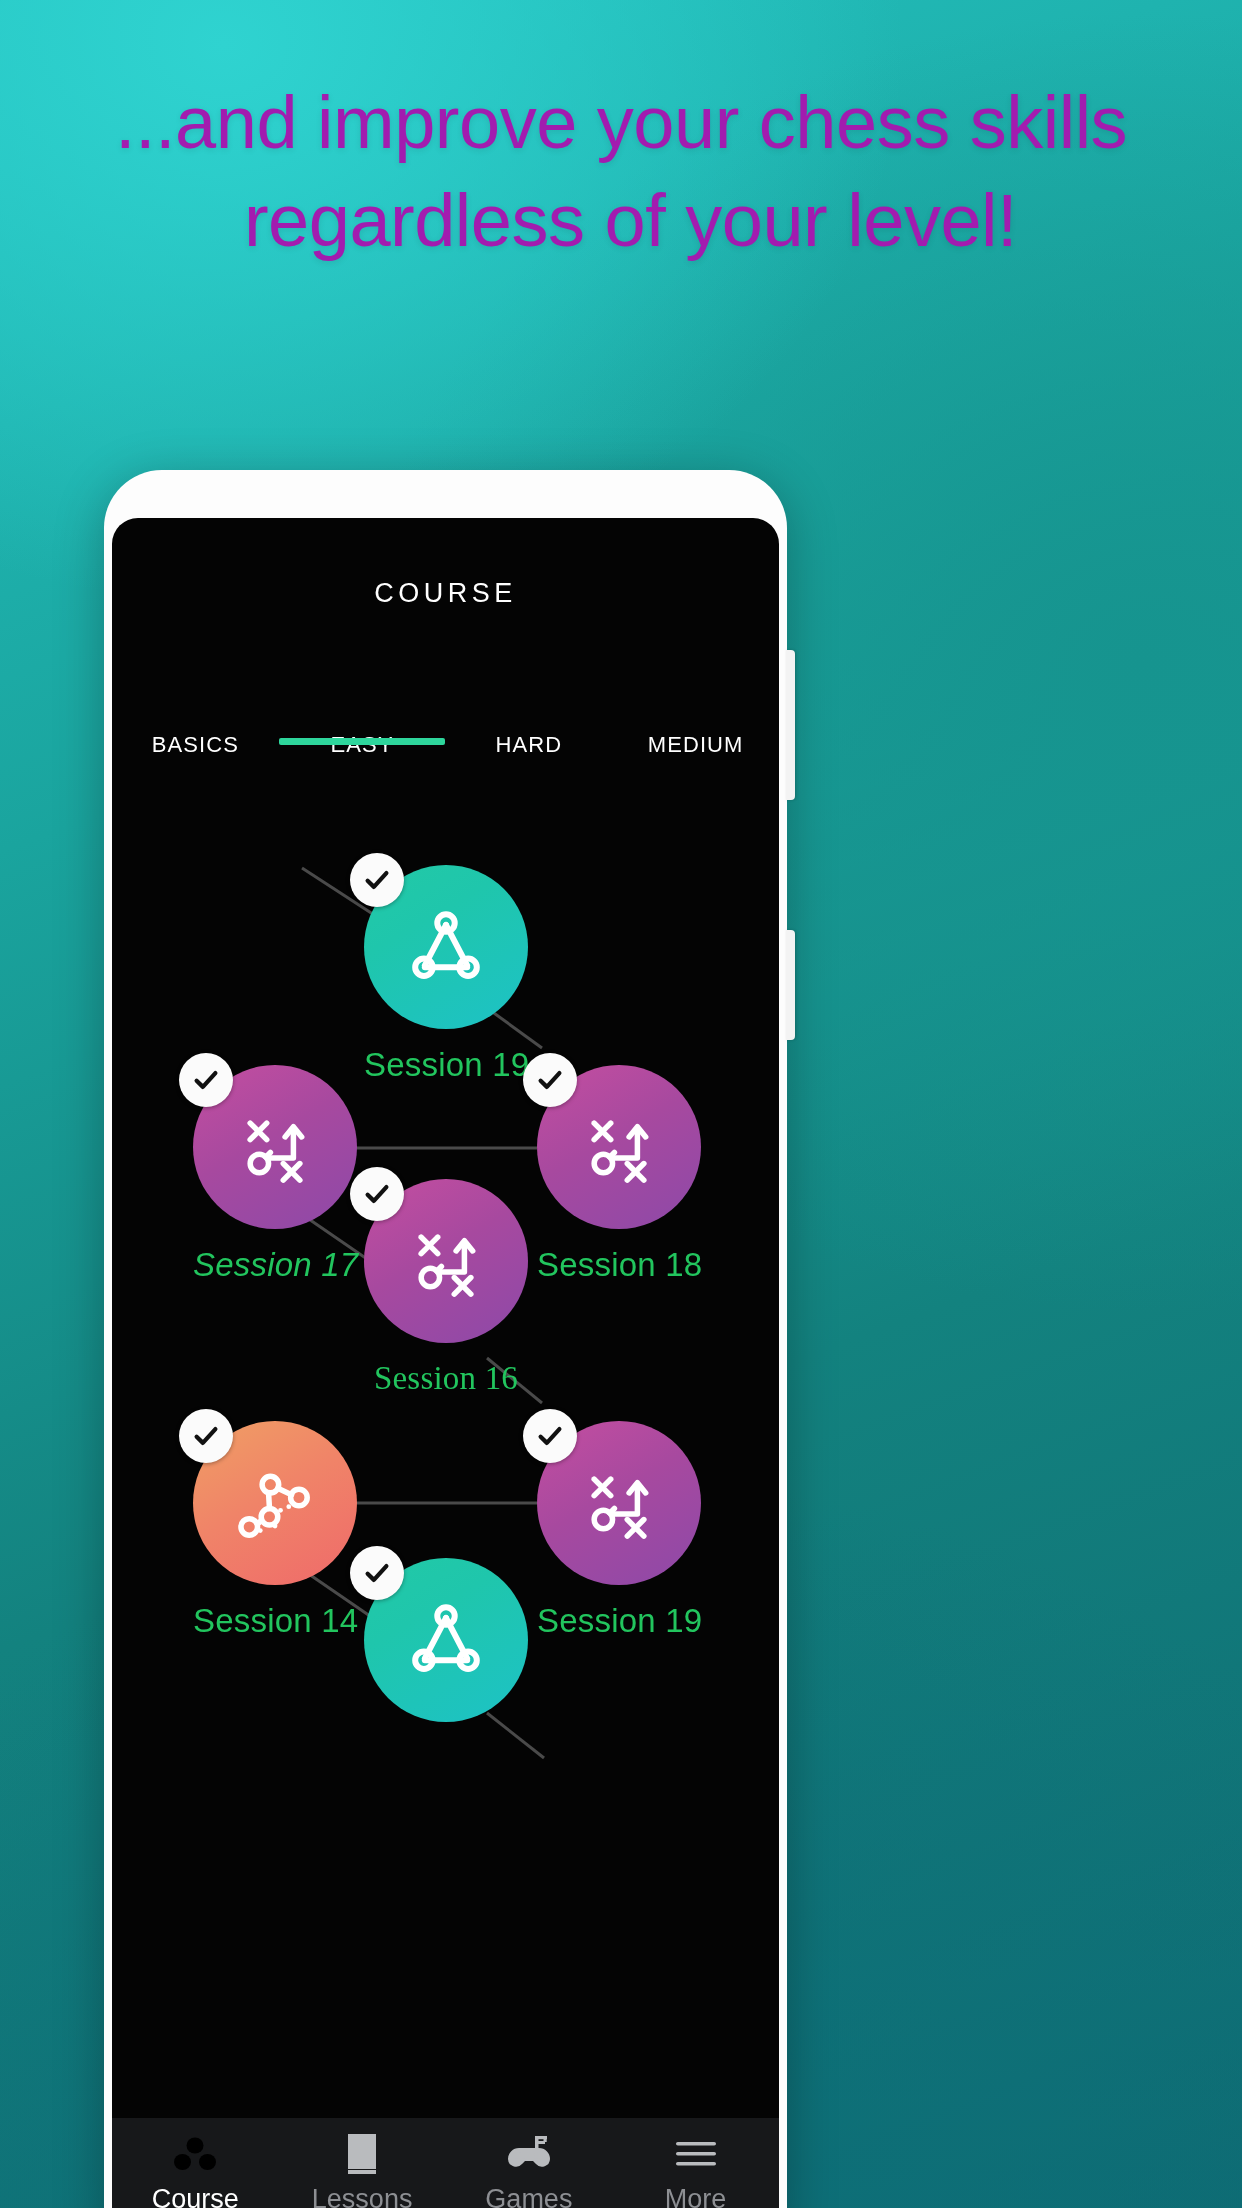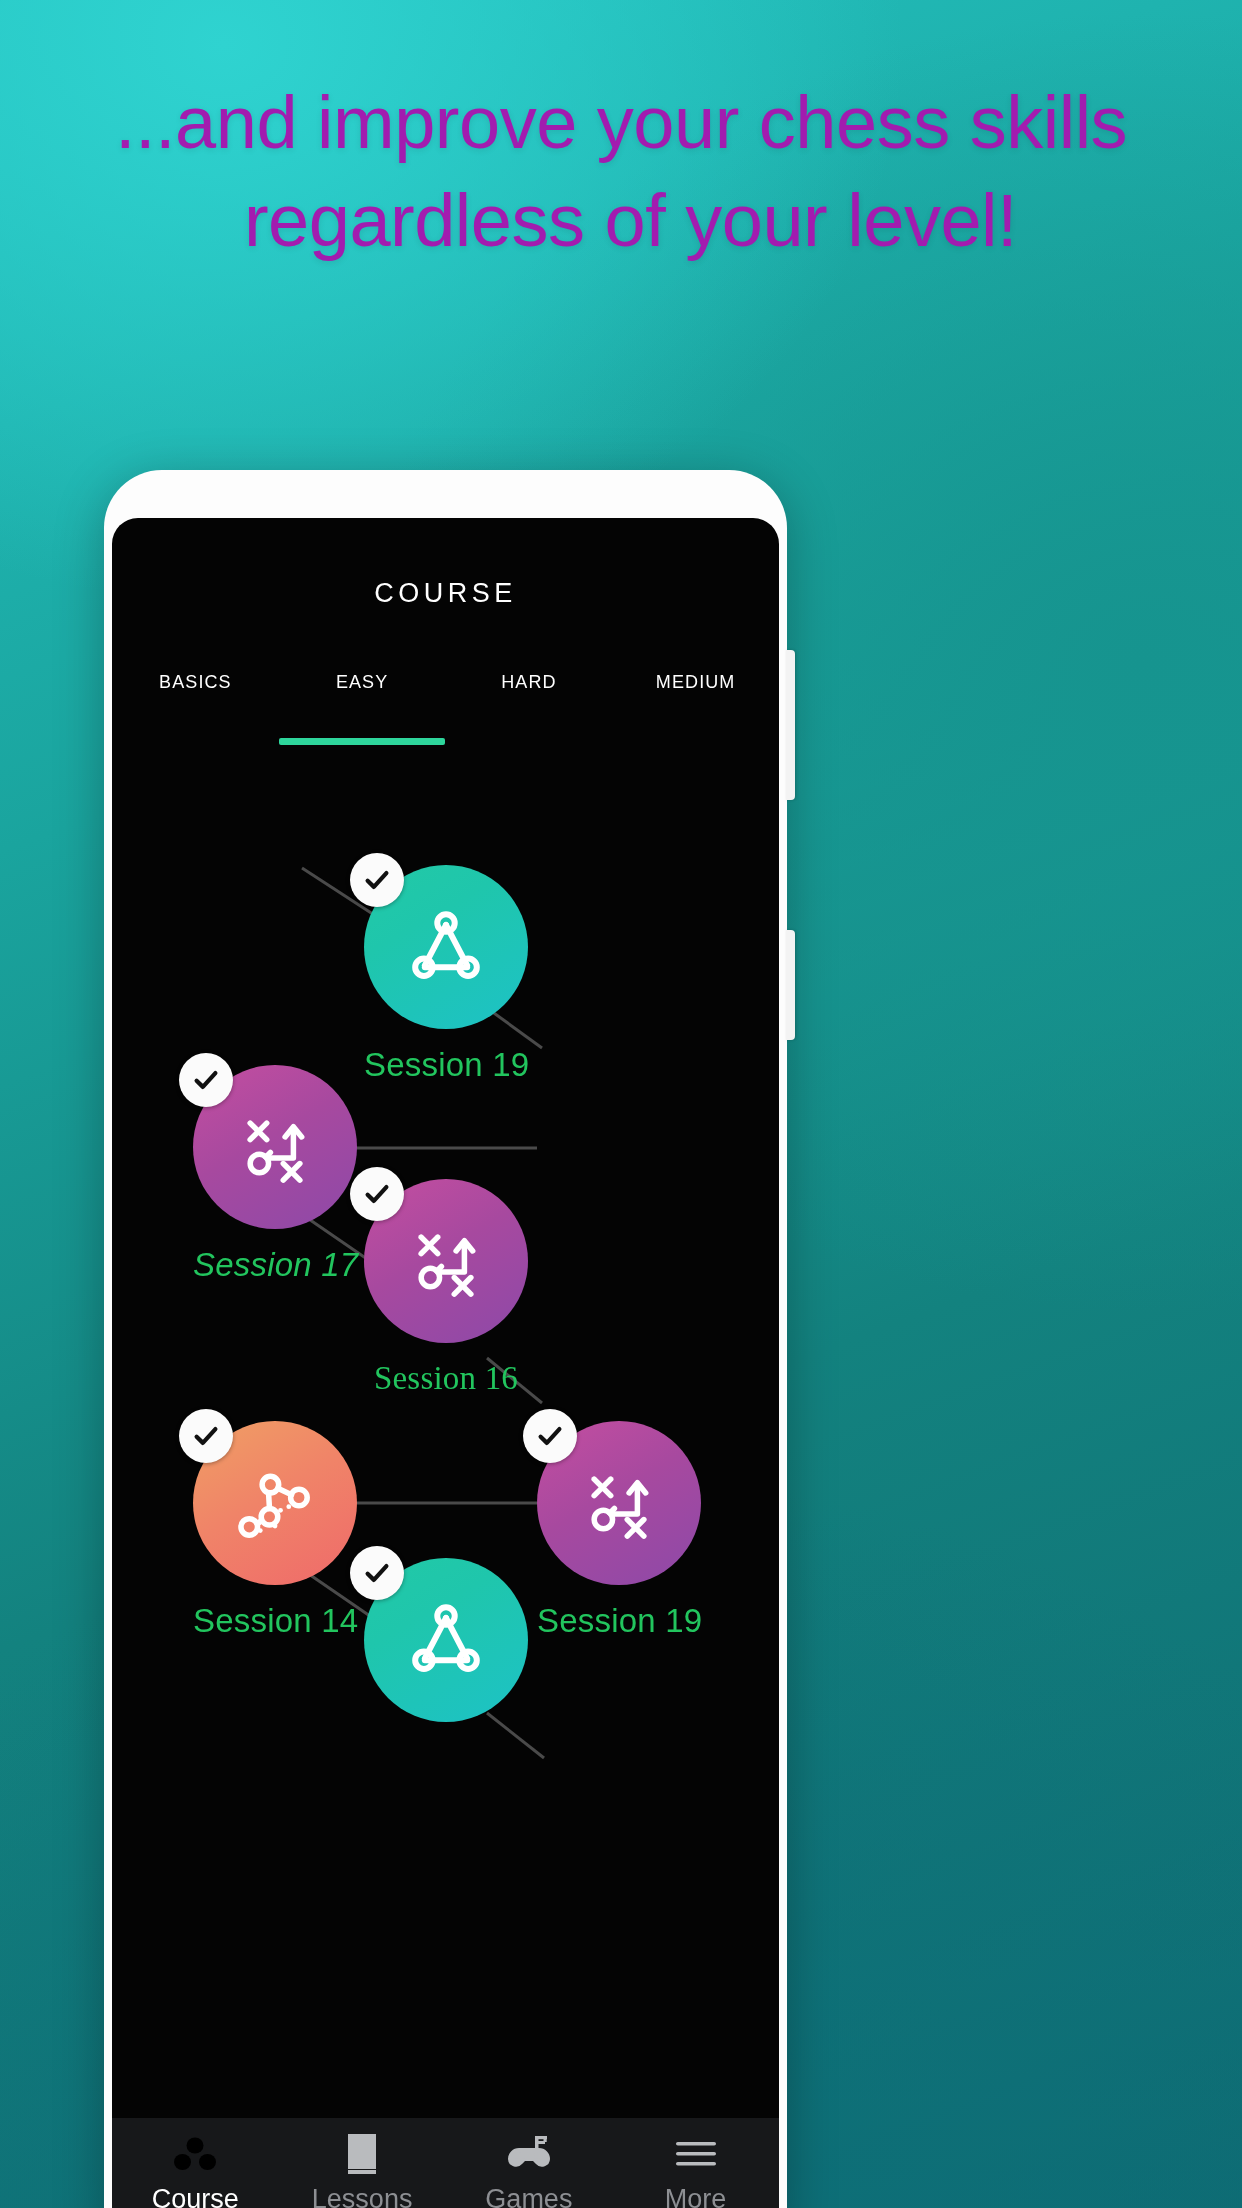--- a/index.html
+++ b/index.html
@@ -77,25 +77,25 @@
   .tabs {
     position:absolute;
     left:0; right:0; top:148px;
     height:92px;
     display:flex;
   }
   .tab {
     flex:1;
     position:relative;
     display:flex;
-    align-items:flex-start;
+    align-items:flex-end;
     justify-content:center;
     padding-top:6px;
     color:#ffffff;
-    font-size:18px;
+    font-size:22px;
     letter-spacing:1.1px;
   }
   .tab .tab-underline {
     position:absolute;
     left:50%; transform:translateX(-50%);
     bottom:13px;
     width:166px; height:7px;
     border-radius:2px;
     background:#2ed69c;
     display:none;
@@ -265,20 +265,42 @@
           </svg>
           <div class="check">
             <svg viewBox="0 0 24 24">
               <path d="M4.5 12.6 L9.5 17.5 L19.5 6.5" fill="none" stroke="#111111" stroke-width="3.4" stroke-linecap="round" stroke-linejoin="round"></path>
             </svg>
           </div>
         </div>
         <div class="label">Session 17</div>
       </div>
 
+      <div class="node" style="left:425px; top:307px;">
+        <div class="bubble g-purple">
+          <svg class="icon-svg" viewBox="0 0 100 100">
+            <g fill="none" stroke="#ffffff" stroke-width="6" stroke-linecap="round" stroke-linejoin="round">
+              <line x1="23" y1="24" x2="41" y2="42"></line>
+              <line x1="41" y1="24" x2="23" y2="42"></line>
+              <path d="M42 62 L70 62 L70 30"></path>
+              <path d="M61 39 L70 28 L79 39"></path>
+              <circle cx="33" cy="68" r="10"></circle>
+              <line x1="40" y1="61" x2="45" y2="56"></line>
+              <line x1="59" y1="68" x2="77" y2="86"></line>
+              <line x1="77" y1="68" x2="59" y2="86"></line>
+            </g>
+          </svg>
+          <div class="check">
+            <svg viewBox="0 0 24 24">
+              <path d="M4.5 12.6 L9.5 17.5 L19.5 6.5" fill="none" stroke="#111111" stroke-width="3.4" stroke-linecap="round" stroke-linejoin="round"></path>
+            </svg>
+          </div>
+        </div>
+        <div class="label">Session 18</div>
+      </div>
 
       <div class="node" style="left:252px; top:421px;font-family:Liberation Serif, serif;">
         <div class="bubble g-purple">
           <svg class="icon-svg" viewBox="0 0 100 100">
             <g fill="none" stroke="#ffffff" stroke-width="6" stroke-linecap="round" stroke-linejoin="round">
               <line x1="23" y1="24" x2="41" y2="42"></line>
               <line x1="41" y1="24" x2="23" y2="42"></line>
               <path d="M42 62 L70 62 L70 30"></path>
               <path d="M61 39 L70 28 L79 39"></path>
               <circle cx="33" cy="68" r="10"></circle>

